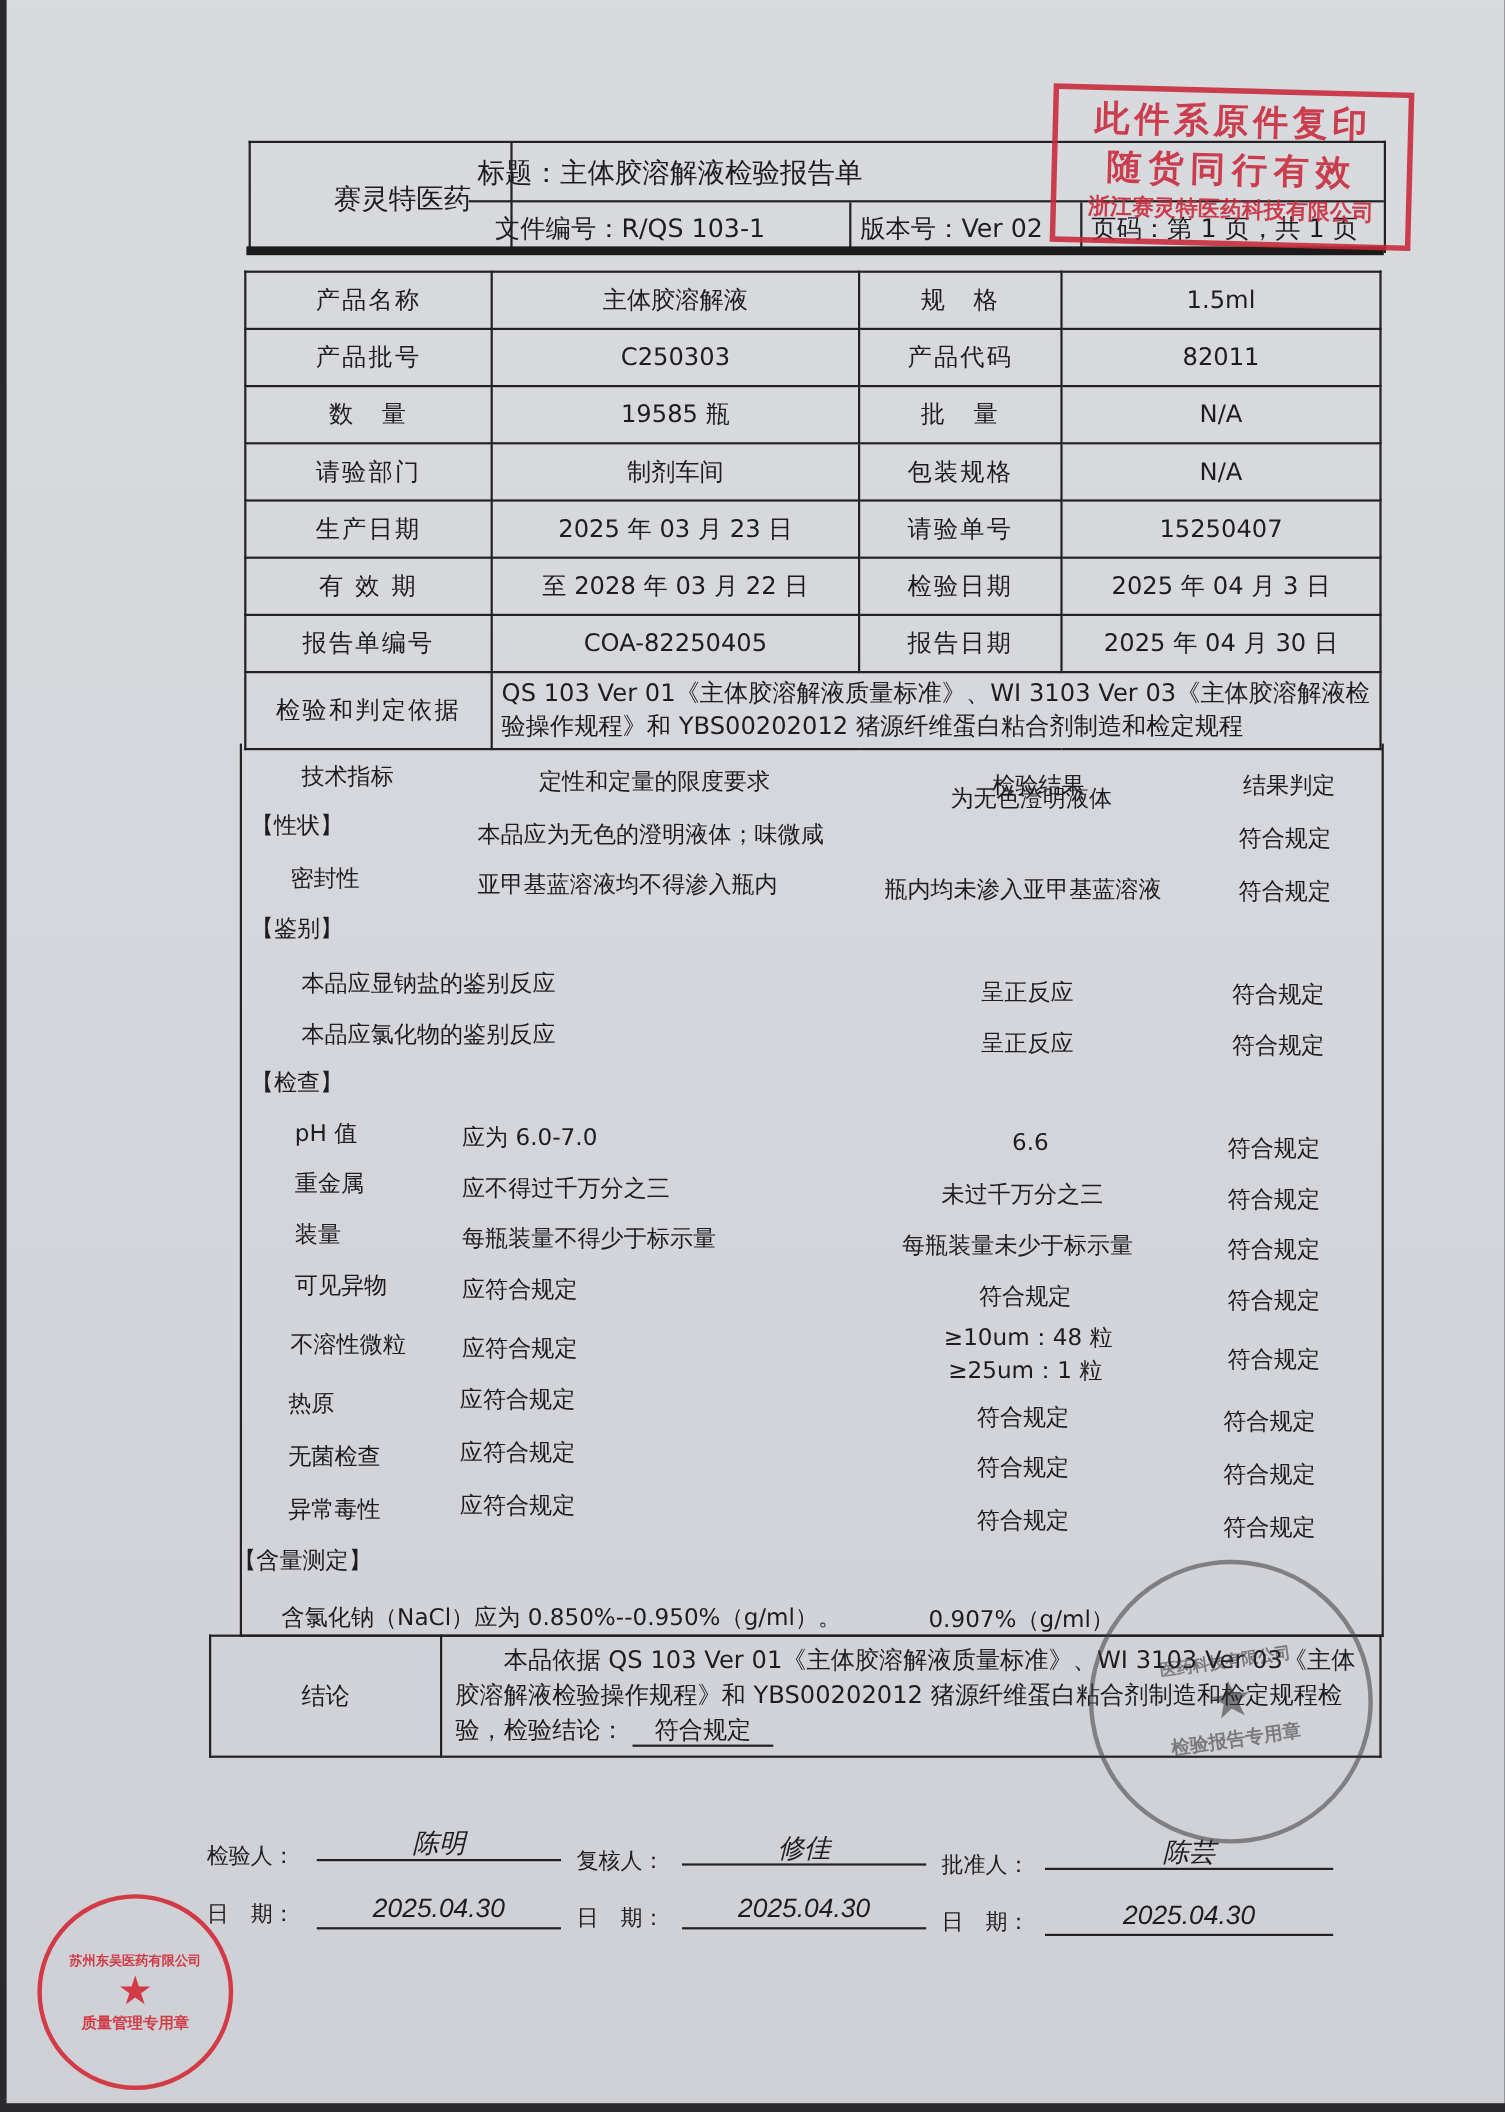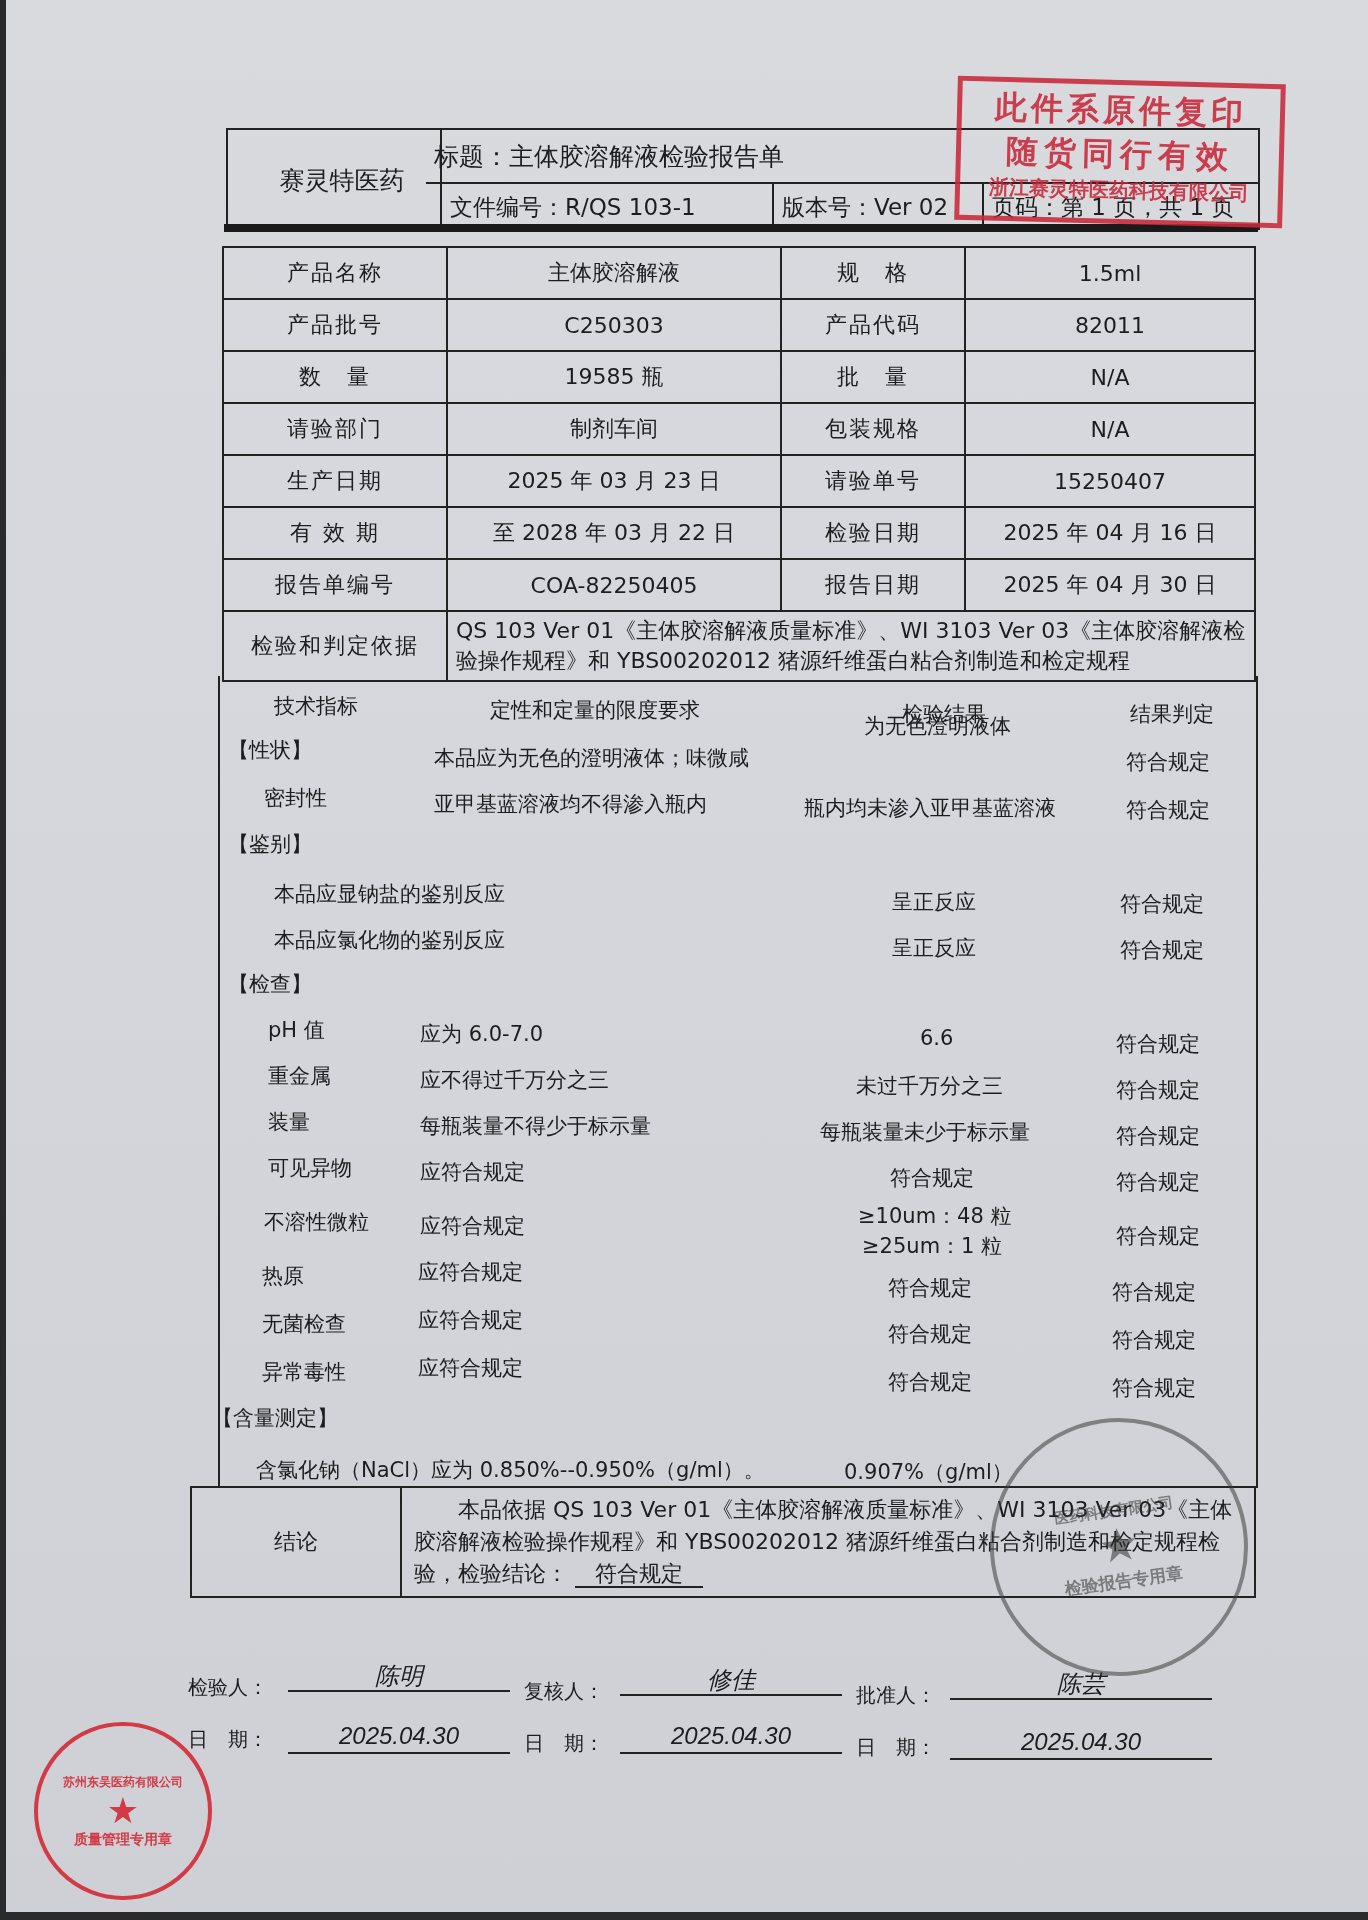--- a/index.html
+++ b/index.html
@@ -8,21 +8,21 @@
     background:#2a2a2c;
     font-family:"DejaVu Sans", sans-serif; color:#1d1d1f;
   }
   .paper {
     position:absolute; left:6px; top:0; width:1362px; height:1912px;
     background:linear-gradient(180deg,#d9dade 0%,#d6d7dc 40%,#cfd0d6 100%);
   }
   
   .hdr { position:absolute; left:220px; top:128px; width:1030px; height:100px; border:2px solid #222; border-bottom:none; }
   .hdr-bar { position:absolute; left:218px; top:224px; width:1034px; height:8px; background:#1a1a1a; }
-  .hdr .company { position:absolute; left:16px; top:0; width:196px; height:100px; border-right:2px solid #222; display:flex; align-items:center; justify-content:center; font-size:25px; }
+  .hdr .company { position:absolute; left:0; top:0; width:196px; height:100px; border-right:2px solid #222; display:flex; align-items:center; justify-content:center; font-size:25px;padding-left:40px; }
   .hdr .title { position:absolute; left:198px; top:0; right:0; height:52px; border-bottom:2px solid #222; display:flex; align-items:center; padding-left:8px; font-size:25px; }
   .hdr .cell { position:absolute; top:54px; height:46px; display:flex; align-items:center; padding-left:24px; font-size:23px; }
   .hdr .c1 { left:198px; width:322px; border-right:2px solid #222; }
   .hdr .c2 { left:530px; width:200px; border-right:2px solid #222; }
   .hdr .c3 { left:740px; width:280px; }
 
   table.info { position:absolute; left:216px; top:246px; width:1034px; border-collapse:collapse; font-size:22px; }
   table.info td { border:2px solid #222; height:50px; text-align:center; padding:0 16px; }
   table.info td.lbl { width:190px; letter-spacing:2px; }
   table.info td.val { width:300px; }
@@ -95,21 +95,21 @@
     <tr>
       <td class="lbl">生产日期</td>
       <td class="val">2025 年 03 月 23 日</td>
       <td class="lbl2">请验单号</td>
       <td>15250407</td>
     </tr>
     <tr>
       <td class="lbl">有 效 期</td>
       <td class="val">至 2028 年 03 月 22 日</td>
       <td class="lbl2">检验日期</td>
-      <td>2025 年 04 月 16 日</td>
+      <td>2025 年 04 月 3 日</td>
     </tr>
     <tr>
       <td class="lbl">报告单编号</td>
       <td class="val">COA-82250405</td>
       <td class="lbl2">报告日期</td>
       <td>2025 年 04 月 30 日</td>
     </tr>
     <tr>
       <td class="lbl">检验和判定依据</td>
       <td class="basis" colspan="3">QS 103 Ver 01《主体胶溶解液质量标准》、WI 3103 Ver 03《主体胶溶解液检验操作规程》和 YBS00202012 猪源纤维蛋白粘合剂制造和检定规程</td>

